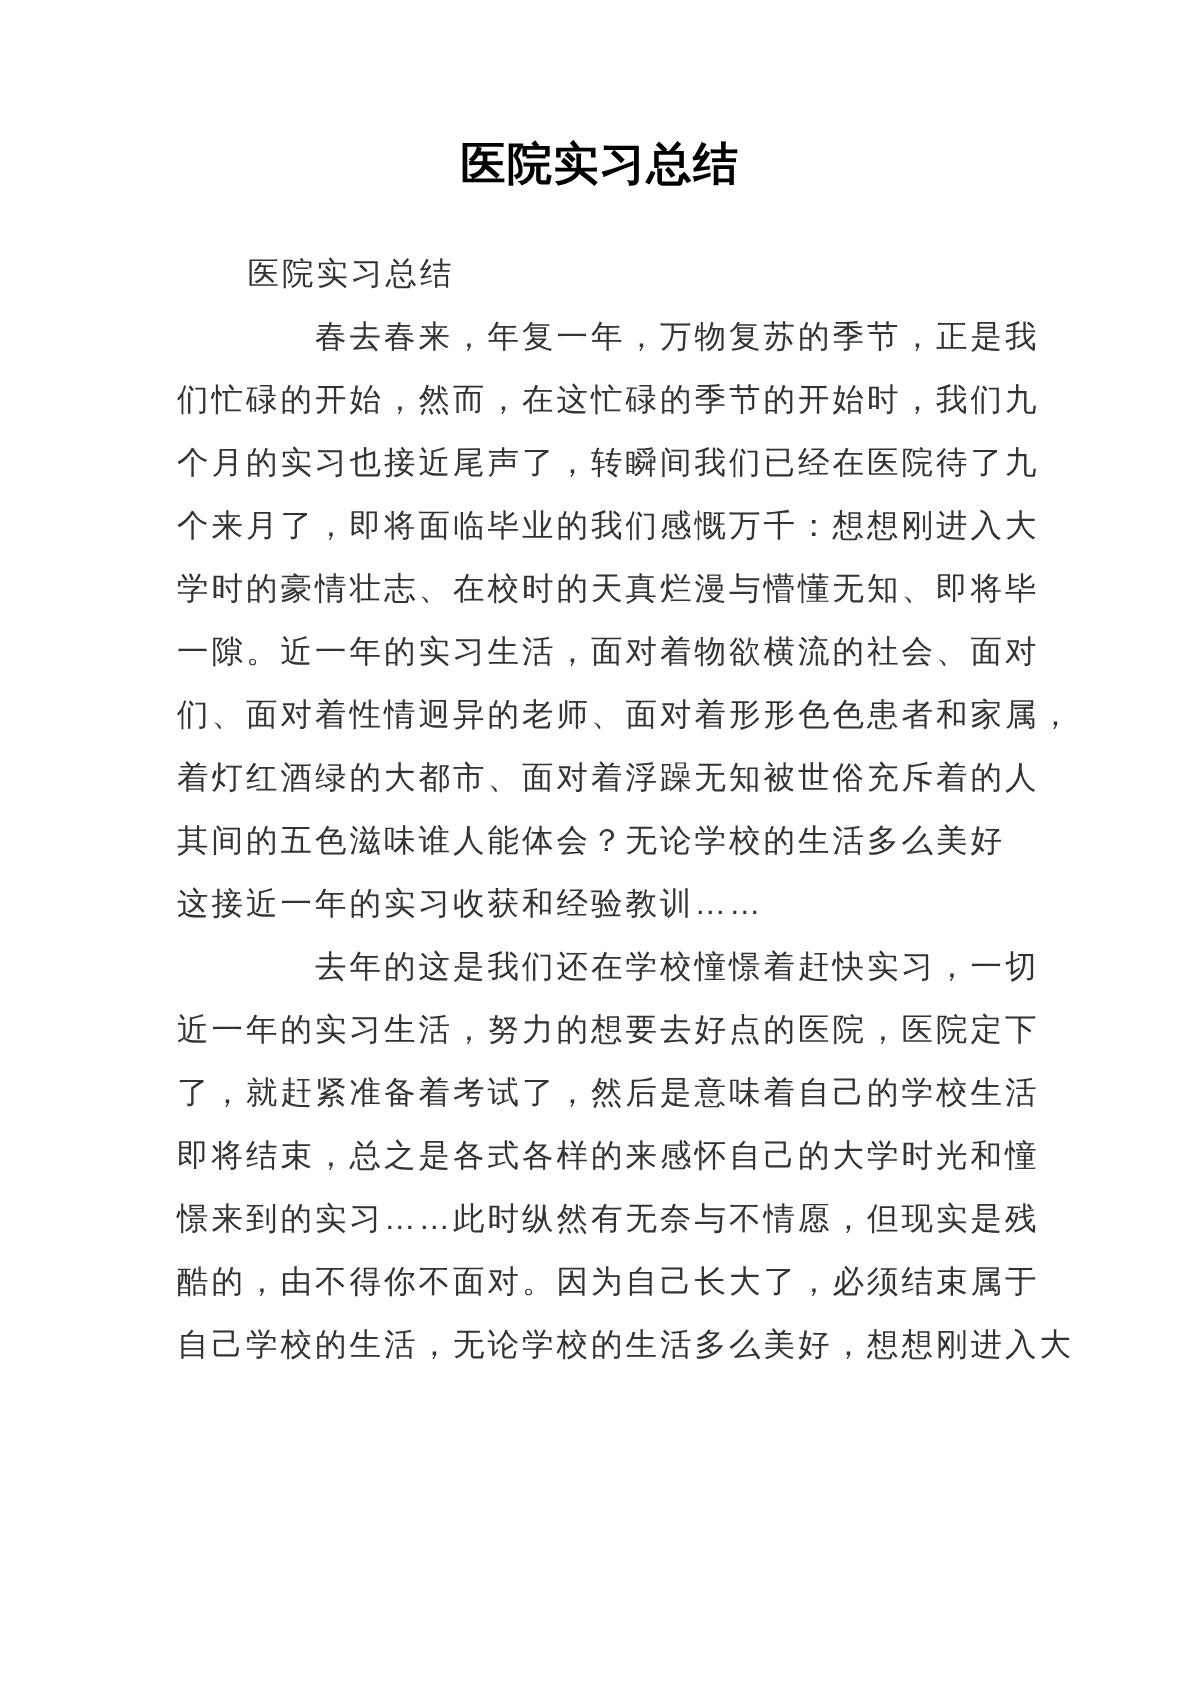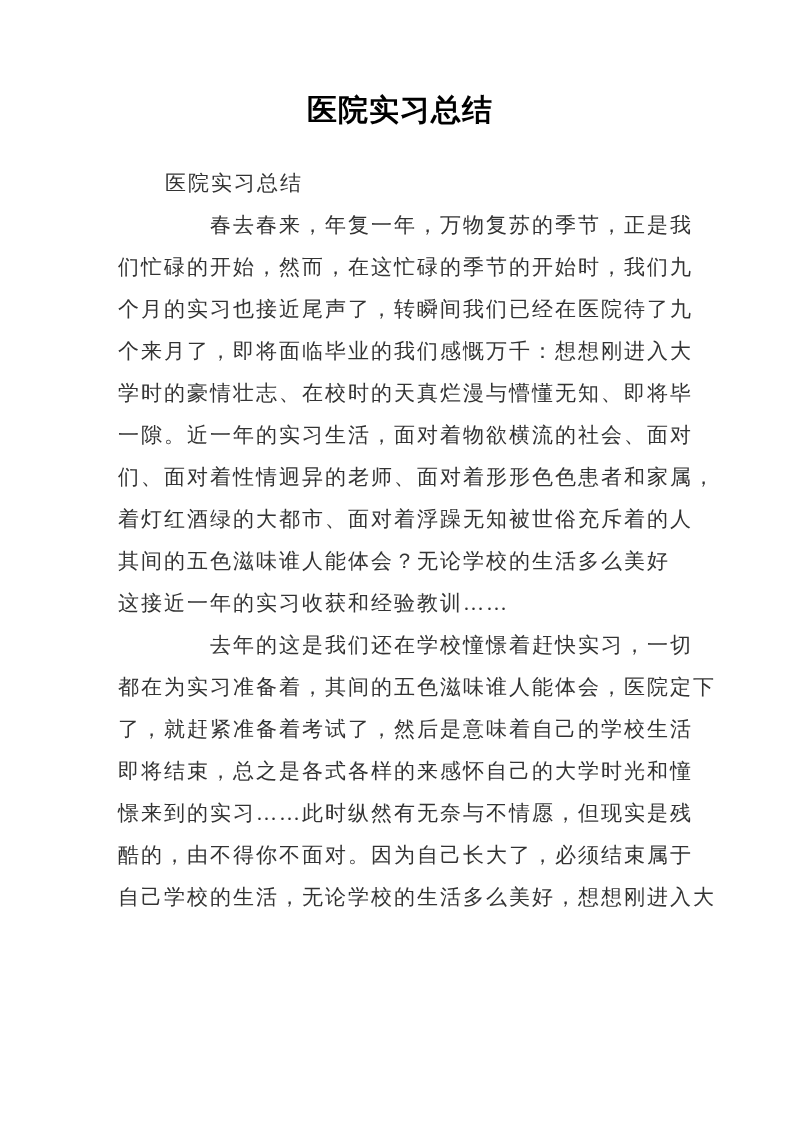--- a/index.html
+++ b/index.html
@@ -2,21 +2,21 @@
 <html><head>
 <meta charset="utf-8">
 <style>
   html, body { margin: 0; padding: 0; background: #ffffff; }
   .page {
     position: relative;
     width: 800px;
     height: 1132px;
     background: #ffffff;
     overflow: hidden;
-    font-family: Liberation Serif, serif;
+    font-family: Liberation Sans, sans-serif;
   }
   .doc-title {
     margin: 92px 0 0 0;
     text-align: center;
     font-size: 30px;
     line-height: 36px;
     font-weight: 700;
     color: #000000;
     letter-spacing: 1px;
   }
@@ -55,21 +55,21 @@
           <div class="line">个来月了，即将面临毕业的我们感慨万千：想想刚进入大</div>
           <div class="line">学时的豪情壮志、在校时的天真烂漫与懵懂无知、即将毕</div>
           <div class="line">一隙。近一年的实习生活，面对着物欲横流的社会、面对</div>
           <div class="line">们、面对着性情迥异的老师、面对着形形色色患者和家属，</div>
           <div class="line">着灯红酒绿的大都市、面对着浮躁无知被世俗充斥着的人</div>
           <div class="line">其间的五色滋味谁人能体会？无论学校的生活多么美好</div>
           <div class="line">这接近一年的实习收获和经验教训……</div>
         </div>
         <div class="para">
           <div class="line first">去年的这是我们还在学校憧憬着赶快实习，一切</div>
-          <div class="line">都在为实习准备着，其间的五色滋味谁人能体会，医院定下</div>
+          <div class="line">近一年的实习生活，努力的想要去好点的医院，医院定下</div>
           <div class="line">了，就赶紧准备着考试了，然后是意味着自己的学校生活</div>
           <div class="line">即将结束，总之是各式各样的来感怀自己的大学时光和憧</div>
           <div class="line">憬来到的实习……此时纵然有无奈与不情愿，但现实是残</div>
           <div class="line">酷的，由不得你不面对。因为自己长大了，必须结束属于</div>
           <div class="line">自己学校的生活，无论学校的生活多么美好，想想刚进入大</div>
         </div>
       </div>
   </div>
 </div>
 

